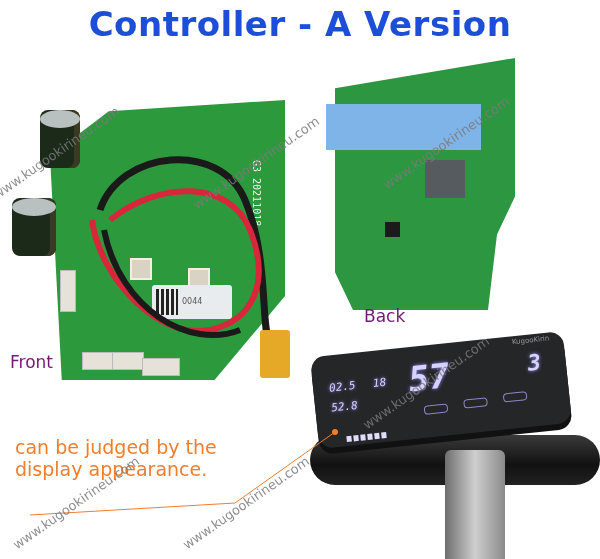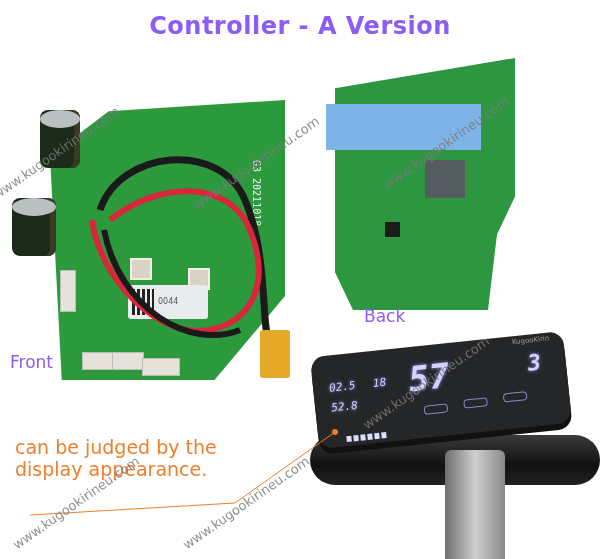--- a/index.html
+++ b/index.html
@@ -1,49 +1,49 @@
 <!DOCTYPE html>
 <html><head>
 <meta charset="utf-8">
 <style>
   html, body { margin:0; padding:0; }
   body { width:600px; height:559px; background:#ffffff; position:relative; overflow:hidden;
          font-family:"DejaVu Sans", sans-serif; }
-  .title { position:absolute; left:0; top:12px; width:600px; text-align:center;
-           font-family:"DejaVu Sans", sans-serif; font-weight:bold; font-size:24px;
-           color:#8b5cf6; letter-spacing:0.5px; }
+  .title { position:absolute; left:0; top:4px; width:600px; text-align:center;
+           font-family:"DejaVu Sans", sans-serif; font-weight:bold; font-size:34px;
+           color:#1d4ed8; letter-spacing:0.5px; }
   .watermark { position:absolute; font-family:"DejaVu Sans", sans-serif; font-size:13px;
                color:#7a7a7a; opacity:0.85; transform:rotate(-35deg); transform-origin:left top;
                white-space:nowrap; pointer-events:none; z-index:20; }
   
   .board-front { position:absolute; left:40px; top:80px; width:240px; height:300px; }
   .pcb-front { position:absolute; left:10px; top:20px; width:235px; height:280px;
                background:#2c9a3c; clip-path:polygon(25% 4%, 100% 0%, 100% 70%, 70% 100%, 5% 100%, 0% 20%); }
   .cap { position:absolute; width:40px; height:58px; background:#1c2a1a; border-radius:8px;
          box-shadow: inset -6px 0 0 #3a3a22; }
   .cap-top { position:absolute; left:0; top:0; width:40px; height:18px; border-radius:50%;
              background:#b8c0c0; }
-  .label-qr { position:absolute; left:88px; top:205px; width:80px; height:34px; background:#e9ecef;
+  .label-qr { position:absolute; left:112px; top:205px; width:80px; height:34px; background:#e9ecef;
               border-radius:3px; }
   .qr { position:absolute; left:4px; top:4px; width:22px; height:26px;
         background:repeating-linear-gradient(90deg,#222 0 3px,#eee 3px 5px); }
   .pad { position:absolute; width:18px; height:18px; background:#d9d3c6; border:2px solid #f3efe6; }
   .connector { position:absolute; width:30px; height:16px; background:#e6e2da; border:1px solid #bbb; }
   .xt60 { position:absolute; left:220px; top:250px; width:30px; height:48px; background:#e5a827;
           border-radius:3px; }
   .silk { position:absolute; color:#e8f3e8; font-size:10px; font-family:"DejaVu Sans Mono", monospace;
           transform:rotate(90deg); transform-origin:left top; white-space:nowrap; }
   .wire-svg { position:absolute; left:0; top:0; }
   
   .pcb-back { position:absolute; left:335px; top:58px; width:180px; height:252px; background:#2d9640;
               clip-path:polygon(0% 12%, 100% 0%, 100% 55%, 90% 70%, 85% 100%, 10% 100%, 0% 85%); }
   .thermal { position:absolute; left:326px; top:104px; width:155px; height:46px; background:#7fb4e8; }
   .chip { position:absolute; background:#555b5f; }
   .ic { position:absolute; background:#1b1b1b; }
-  .back-label, .front-label { position:absolute; font-size:17px; color:#8b5cf6; font-family:"DejaVu Sans", sans-serif; }
+  .back-label, .front-label { position:absolute; font-size:17px; color:#701a75; font-family:"DejaVu Sans", sans-serif; }
   
   .display-wrap { position:absolute; left:300px; top:330px; width:300px; height:229px; }
   .handlebar { position:absolute; background:linear-gradient(#3a3a3a,#111 60%,#222); border-radius:30px; }
   .stem { position:absolute; left:145px; top:120px; width:60px; height:109px; background:linear-gradient(90deg,#6e6e6e,#cfcfcf 50%,#8a8a8a); border-radius:6px 6px 0 0; }
   .display { position:absolute; left:14px; top:14px; width:254px; height:92px; background:#242628;
              border-radius:14px; transform:rotate(-6deg); box-shadow:0 6px 0 #111; }
   .screen { position:absolute; left:16px; top:14px; width:224px; height:60px; }
   .lcd { position:absolute; color:#d6d2ff; font-family:"DejaVu Sans Mono", monospace; font-style:italic;
          text-shadow:0 0 4px #9a8cff; }
   .lcd.big { font-size:34px; font-weight:bold; }

